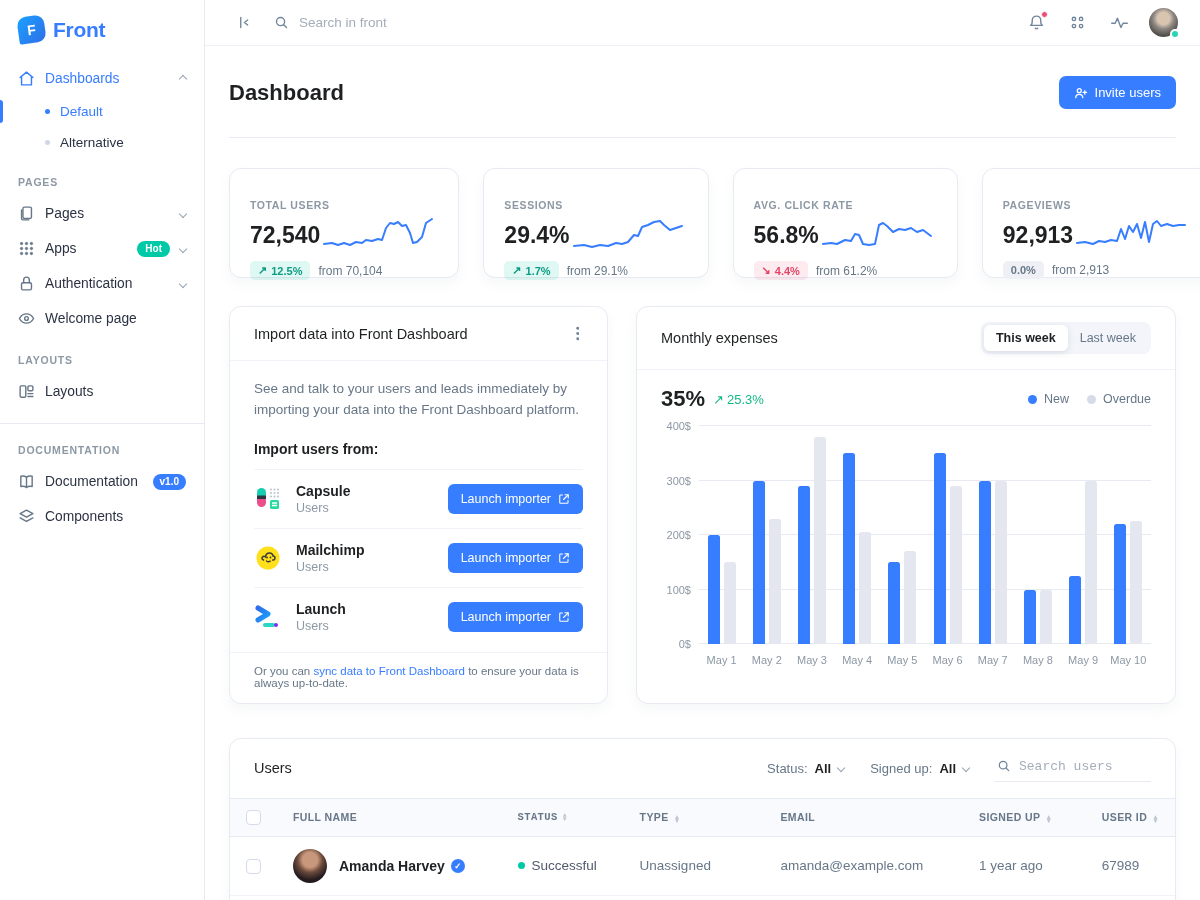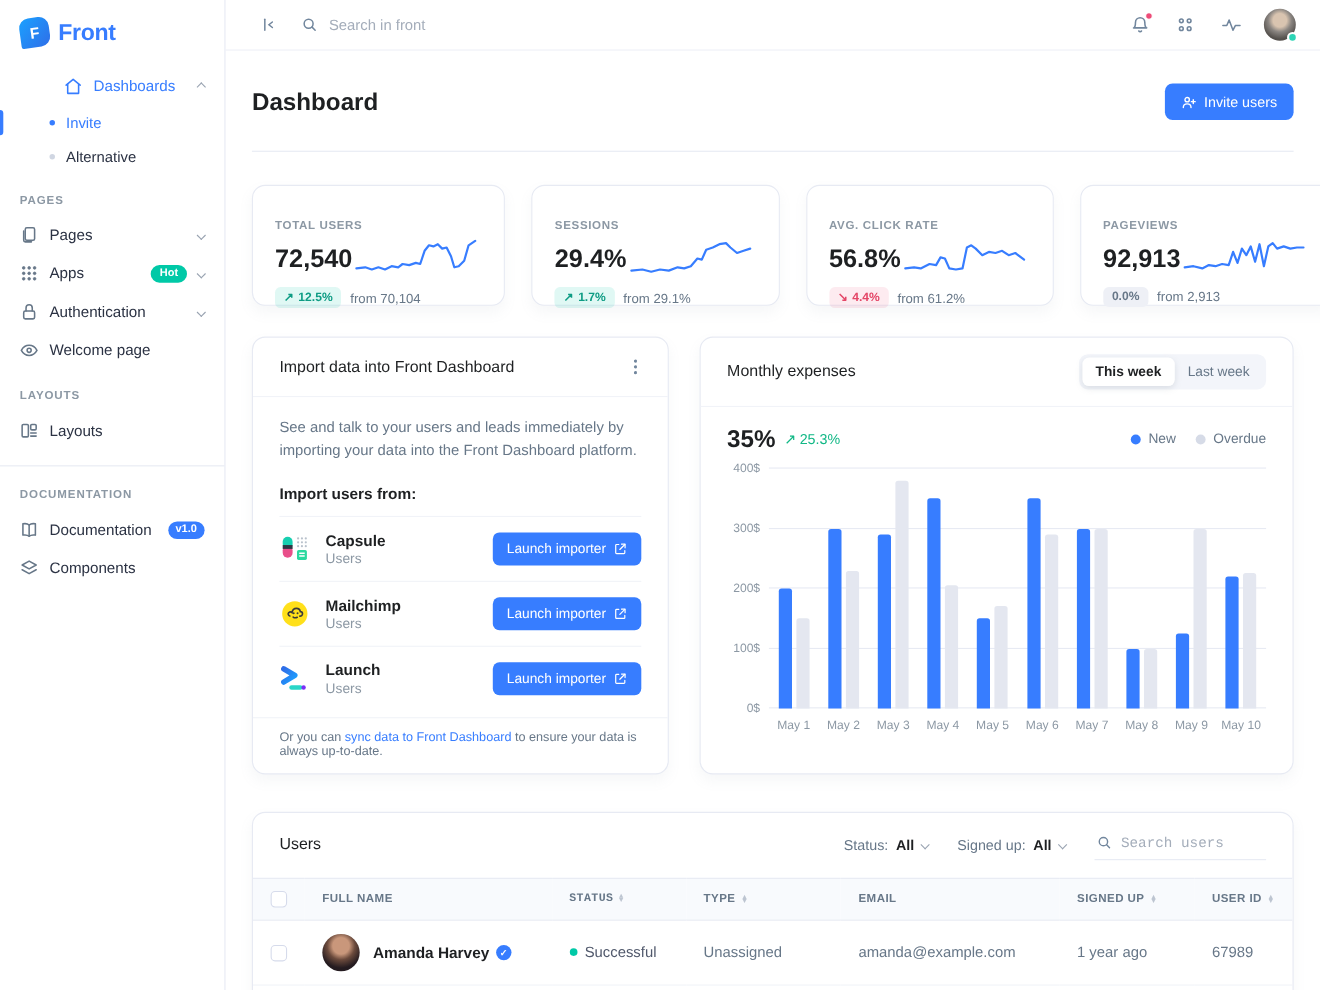--- a/index.html
+++ b/index.html
@@ -12,21 +12,21 @@
   body{font-family:"Liberation Sans",sans-serif;background:#fff;color:var(--dark);font-size:14px;}
   .app{display:flex;width:1200px;height:900px;}
 
   
   .sidebar{width:205px;min-width:205px;border-right:1px solid var(--border);background:#fff;padding-top:10px;}
   .logo-row{display:flex;align-items:center;gap:8px;padding:6px 18px 18px;}
   .logo-mark{width:27px;height:27px;border-radius:9px 9px 9px 2px;background:linear-gradient(135deg,#1ba1ff,#2f6ee8);display:flex;align-items:center;justify-content:center;color:#fff;font-weight:bold;font-size:14px;transform:rotate(-8deg);}
   .logo-text{font-size:21px;font-weight:bold;color:var(--blue);letter-spacing:-.3px;}
   .nav-item{display:flex;align-items:center;gap:10px;padding:9px 18px;color:var(--navy);cursor:pointer;position:relative;font-size:13.8px;}
   .nav-item .nav-label{flex:1;}
-  .nav-item.active{color:var(--blue);margin-left:40px;}
+  .nav-item.active{color:var(--blue);}
   .nav-item.active svg{stroke:var(--blue);}
   .nav-item svg{stroke:#677788;}
   .sub-item{display:flex;align-items:center;gap:10px;padding:8px 18px 8px 45px;font-size:13.5px;color:var(--navy);cursor:pointer;position:relative;}
   .sub-item .dot{width:5px;height:5px;border-radius:50%;background:#d0d6e2;}
   .sub-item.active{color:var(--blue);}
   .sub-item.active .dot{background:var(--blue);}
   .sub-item.active::before{content:"";position:absolute;left:0;top:4px;bottom:4px;width:3px;background:var(--blue);border-radius:0 3px 3px 0;}
   .section-heading{padding:18px 18px 8px;font-size:10.5px;font-weight:bold;color:var(--muted);letter-spacing:.8px;}
   .side-divider{height:1px;background:var(--border);margin:14px 0 2px;}
   .chev{width:6px;height:6px;border-right:1.6px solid #99a3b1;border-bottom:1.6px solid #99a3b1;display:inline-block;}
@@ -147,21 +147,21 @@
             <svg width="17" height="17" viewBox="0 0 24 24" fill="none" stroke="#377dff" stroke-width="2" stroke-linecap="round" stroke-linejoin="round">
               <path d="M3 10.5L12 3l9 7.5"></path>
               <path d="M5 9.5V21h14V9.5"></path>
             </svg>
           </span>
         <span class="nav-label">Dashboards</span>
         <span class="chev up"></span>
       </div>
       <div class="sub-item active">
         <span class="dot"></span>
-        <span>Invite</span>
+        <span>Default</span>
       </div>
       <div class="sub-item">
         <span class="dot"></span>
         <span>Alternative</span>
       </div>
 
       <div class="section-heading">PAGES</div>
       <div class="nav-item">
         <span>
             <svg width="17" height="17" viewBox="0 0 24 24" fill="none" stroke="#677788" stroke-width="2" stroke-linecap="round">

